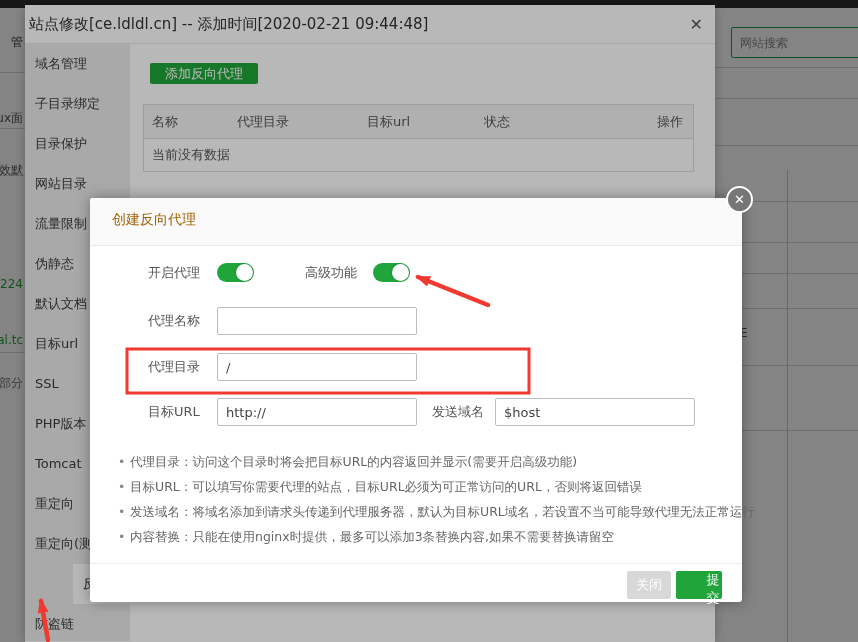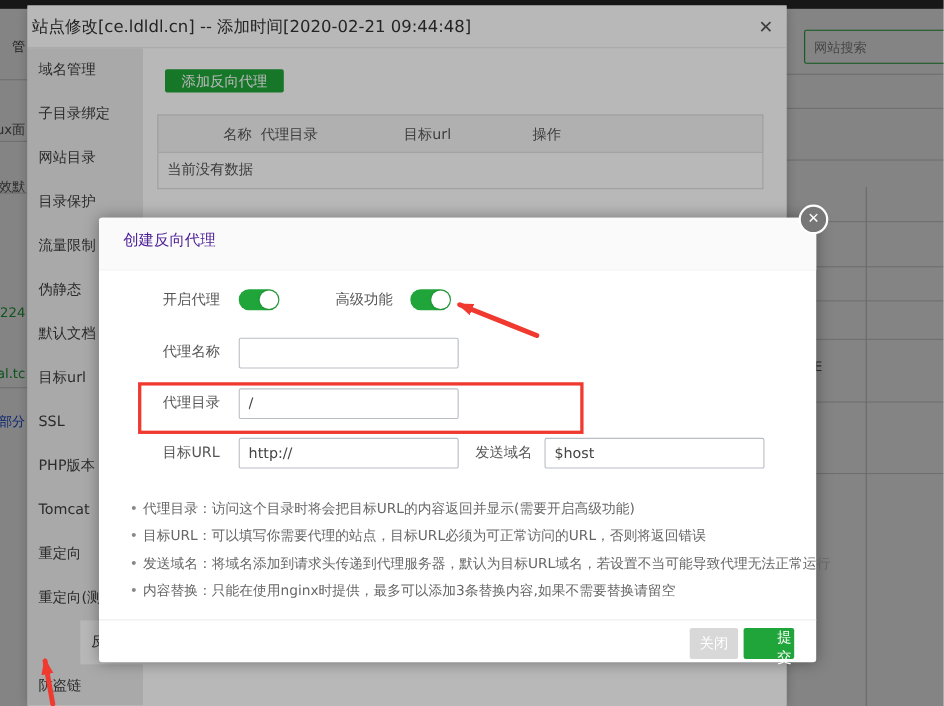--- a/index.html
+++ b/index.html
@@ -38,37 +38,37 @@
     white-space:nowrap; cursor:pointer; }
   .side-item.active{ background:#fff;margin-left:48px; }
   .mo-content{ flex:1; position:relative; background:#fff; }
   .btn-add{ position:absolute; left:20px; top:19px; height:21px; padding:0 15px;
     background:var(--accent); color:#fff; font-size:13px; border:none; border-radius:2px;
     cursor:pointer; font-family:inherit; }
   .ptable{ position:absolute; left:13px; top:60px; width:551px; }
   .ptable-head{ display:flex; align-items:center; height:35px; background:#f4f4f4;
     border:1px solid #dcdcdc; }
   .ptable-head span{ font-size:13px; color:#555; padding-left:8px; }
-  .ptable-head span:nth-child(1){ width:85px;text-align:right; }
+  .ptable-head span:nth-child(1){ width:85px; }
   .ptable-head span:nth-child(2){ width:130px; }
   .ptable-head span:nth-child(3){ width:117px; }
   .ptable-head span:nth-child(4){ flex:1; }
   .ptable-head span:nth-child(5){ width:50px; text-align:right; padding-right:10px; }
   .ptable-row{ height:33px; line-height:32px; background:#fff; border:1px solid #dcdcdc;
     border-top:none; font-size:13px; color:#555; padding-left:8px; }
 
   
   .modal-inner{ position:absolute; left:90px; top:198px; width:652px; height:404px;
     background:#fff; z-index:40; border-radius:3px; box-shadow:0 0 14px rgba(0,0,0,.35); }
   .mi-close{ position:absolute; right:-11px; top:-12px; width:27px; height:27px;
     border-radius:50%; background:#777; border:2px solid #fff; color:#fff;
     text-align:center; line-height:23px; font-size:13px; cursor:pointer; z-index:2; }
   .mi-header{ position:absolute; left:0; right:0; top:0; height:48px; background:#fafafa;
     border-bottom:1px solid #ececec; border-radius:3px 3px 0 0; line-height:42px;
-    padding-left:22px; font-size:14px; color:#4c1d95; }
+    padding-left:22px; font-size:14px; color:#a16207; }
   .flabel{ position:absolute; font-size:13px; color:#555; height:28px; line-height:28px; white-space:nowrap; }
   .finput{ position:absolute; width:200px; height:28px; border:1px solid #b9bdc4; border-radius:2px;
     background:#fff; padding:0 8px; font-size:13px; color:#444; outline:none; font-family:inherit; }
   .toggle{ position:absolute; width:37px; height:19px; border-radius:10px; background:var(--accent); cursor:pointer; }
   .toggle .knob{ position:absolute; top:1px; right:1px; width:17px; height:17px; border-radius:50%;
     background:#fff; box-shadow:0 0 2px rgba(0,0,0,.35); }
   .tips{ position:absolute; left:28px; top:251px; right:28px; list-style:none; }
   .tips li{ font-size:12.5px; line-height:25px; color:#666; padding-left:12px; white-space:nowrap; }
   .tips li::before{ content:"•"; color:#888; display:inline-block; width:12px; margin-left:-12px; }
   .mi-footer{ position:absolute; left:0; right:0; top:365px; height:39px; border-top:1px solid #ececec; }
@@ -101,57 +101,58 @@
     <div class="hline-l" style="top:128px"></div>
     <div class="hline-l" style="top:175px"></div>
     <div class="hline-l" style="top:352px"></div>
     <div class="vline"></div>
     <div class="left-frags" id="left-frags">
         <span style="top: 34px; color: rgb(58, 58, 58);">管</span>
         <span style="top: 110px; color: rgb(85, 85, 85);">ux面</span>
         <span style="top: 162px; color: rgb(85, 85, 85);">效默</span>
         <span style="top: 277px; color: rgb(32, 165, 58);">224</span>
         <span style="top: 333px; color: rgb(32, 165, 58);">al.tc</span>
-        <span style="top: 375px; color: #1d4ed8;">部分</span>
+        <span style="top: 375px; color: #737373;">部分</span>
       </div>
     <div class="right-frag">E</div>
   </div>
 
   <div class="overlay o1"></div>
 
   <div class="modal-outer">
     <div class="mo-titlebar">
       <span class="mo-title">站点修改[ce.ldldl.cn] -- 添加时间[2020-02-21 09:44:48]</span>
       <span class="mo-close">✕</span>
     </div>
     <div class="mo-body">
       <div class="mo-sidebar" id="sidebar">
           <div class="side-item">域名管理</div>
           <div class="side-item">子目录绑定</div>
+          <div class="side-item">目录保护</div>
           <div class="side-item">网站目录</div>
-          <div class="side-item">目录保护</div>
           <div class="side-item">流量限制</div>
           <div class="side-item">伪静态</div>
           <div class="side-item">默认文档</div>
           <div class="side-item">目标url</div>
           <div class="side-item">SSL</div>
           <div class="side-item">PHP版本</div>
           <div class="side-item">Tomcat</div>
           <div class="side-item">重定向</div>
           <div class="side-item">重定向(测试)</div>
           <div class="side-item active">反向代理</div>
           <div class="side-item">防盗链</div>
         </div>
       <div class="mo-content">
         <button class="btn-add">添加反向代理</button>
         <div class="ptable">
           <div class="ptable-head" id="ptable-head">
               <span>名称</span>
               <span>代理目录</span>
               <span>目标url</span>
+              <span>状态</span>
               <span>操作</span>
             </div>
           <div class="ptable-row">
             <span>当前没有数据</span>
           </div>
         </div>
       </div>
     </div>
   </div>
 

